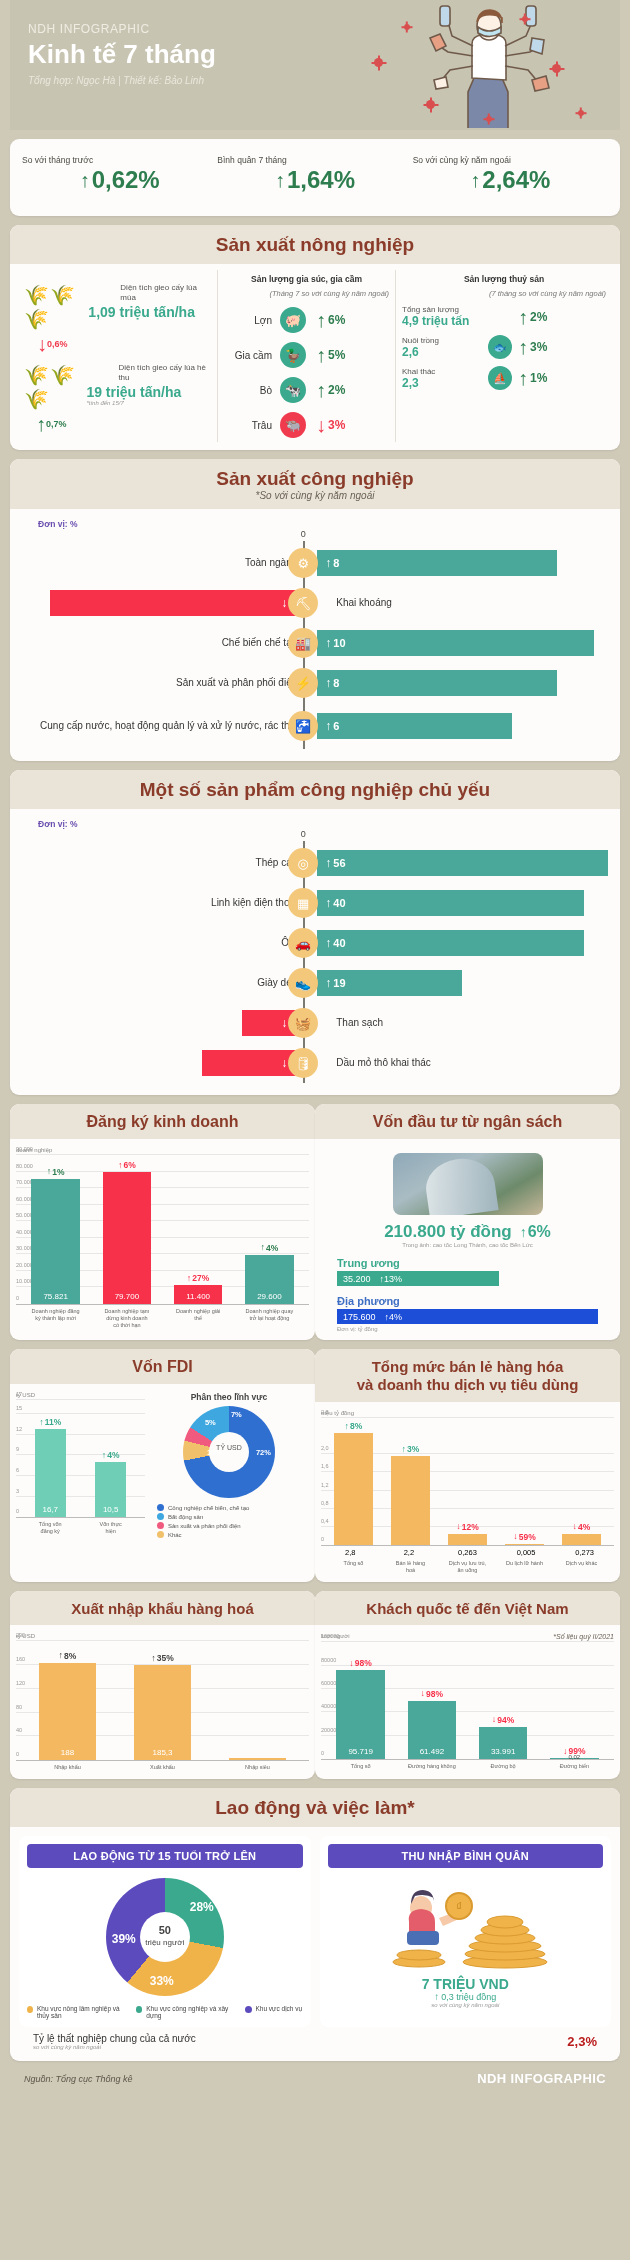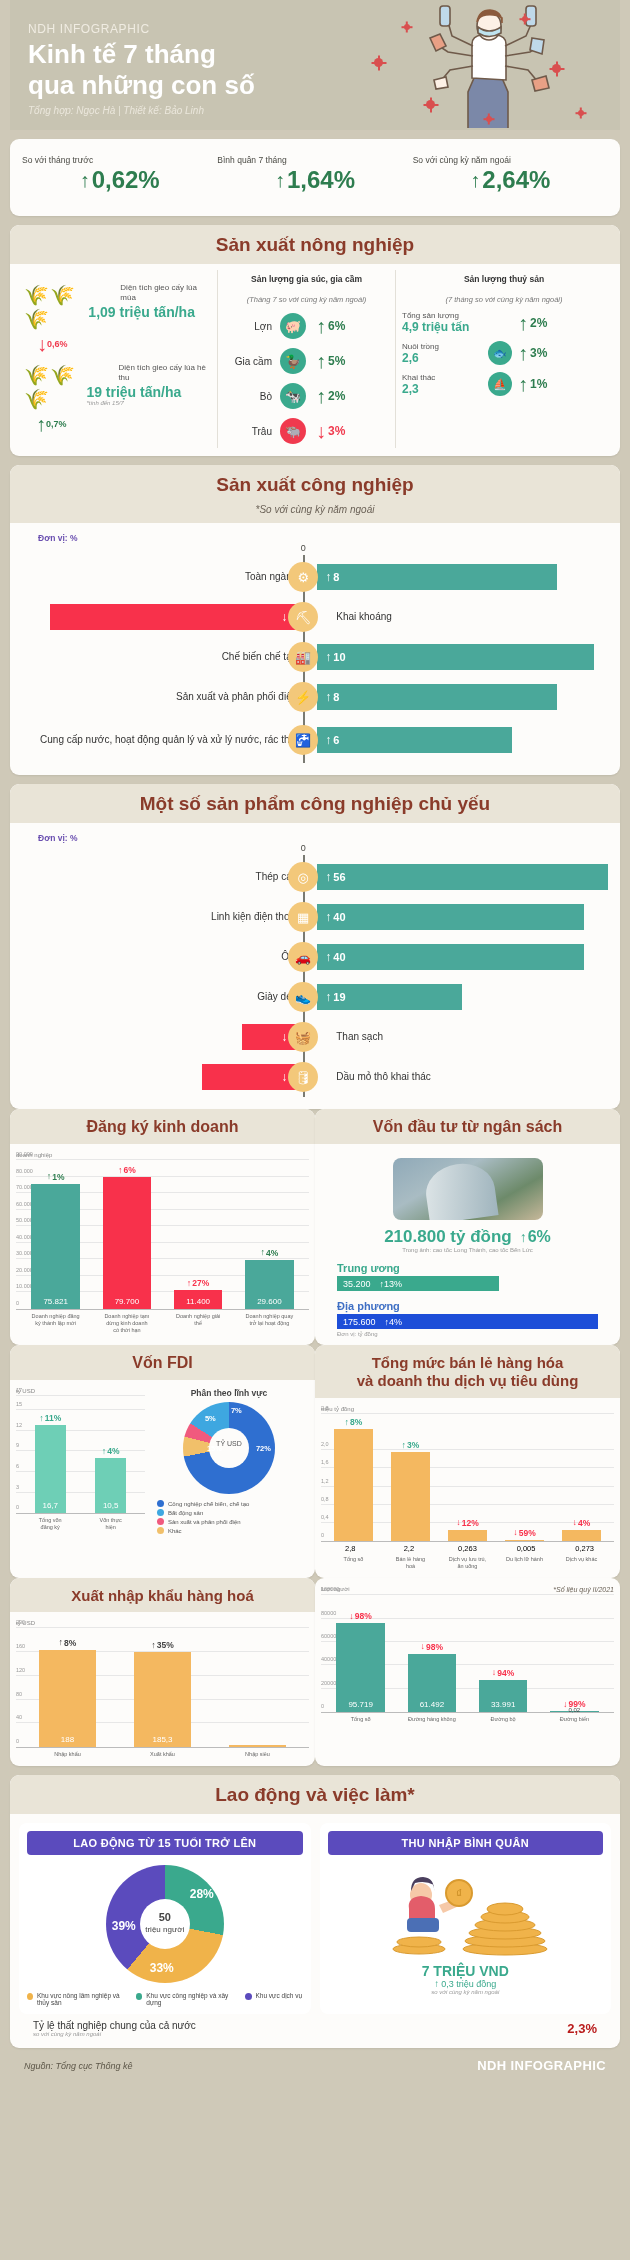--- a/index.html
+++ b/index.html
@@ -23,40 +23,40 @@
     background:#d94f4f;transform:translate(-50%,-50%);}
   .virus::after{transform:translate(-50%,-50%) rotate(90deg);}
   .virus.s{width:6px;height:6px;}
   .virus.s::before,.virus.s::after{width:11px;height:1.6px;}
 
   
   .card { background:#fdfcfa; border-radius:9px; margin-top:9px; overflow:hidden;
           box-shadow:0 1px 2px rgba(0,0,0,.08); }
   .card-head { background:#e9e4d7; padding:9px 0 8px; text-align:center; border-radius:9px 9px 0 0;}
   .card-title { color:#8a3b2a; font-size:19px; font-weight:bold; }
-  .card-sub { color:#6b6257; font-size:10px; font-style:italic; margin-top:8px; }
+  .card-sub { color:#6b6257; font-size:10px; font-style:italic; margin-top:0; }
   .card-body { padding:10px 12px 12px; }
 
   
   .cpi-row { display:flex; }
   .cpi-cell { flex:1; text-align:left; padding:6px 0 10px; }
   .cpi-label { font-size:8.5px; color:#4a4a44; }
   .cpi-val { font-size:24px; font-weight:bold; color:#2e7d4f; display:flex;
              align-items:center; justify-content:center; gap:2px; margin-top:1px;}
   .arr { font-size:20px; font-weight:bold; line-height:1; }
   .up { color:#2e7d4f; } .dn { color:#f03a4e; }
 
   
   .agri { display:flex; }
   .agri-col { padding:4px 6px; }
   .agri-c1 { width:200px; border-right:1px solid #e3e0d8; }
   .agri-c2 { width:178px; border-right:1px solid #e3e0d8; }
   .agri-c3 { flex:1; }
   .colhead { text-align:center; font-size:8.5px; font-weight:bold; color:#333; }
-  .colsub { text-align:center; font-size:7.5px; font-style:italic; color:#777; margin-top:11px; }
+  .colsub { text-align:right; font-size:7.5px; font-style:italic; color:#777; margin-top:5px; }
   .rice-row { display:flex; align-items:flex-start; gap:8px; margin-top:9px; }
   .wheat { display:flex; gap:2px; flex-direction:column; align-items:center; width:58px;}
   .wheat-ic { font-size:20px; color:#f1d08a; letter-spacing:1px; }
   .wheat-pct { font-size:9px; font-weight:bold; margin-top:1px; display:flex; align-items:center; }
   .rice-txt-l { font-size:8px; color:#555; line-height:1.25;padding-left:32px; }
   .rice-big { font-size:14px; color:#3aa98d; font-weight:bold; margin-top:1px; }
   .rice-note { font-size:6px; color:#999; font-style:italic; }
   .lv-row { display:flex; align-items:center; margin-top:9px; font-size:10px; color:#333; }
   .lv-name { width:56px; text-align:right; padding-right:8px; }
   .ic-circle { width:26px; height:26px; border-radius:50%; background:#3aa98d; color:#fff;
@@ -80,21 +80,21 @@
   .d-left { flex:0 0 auto; display:flex; justify-content:flex-end; align-items:center; }
   .d-lbl { font-size:10px; color:#333; text-align:right; line-height:1.2; padding-right:6px; }
   .d-lbl.rightside { text-align:left; padding-left:6px; padding-right:0; }
   .bar { height:26px; background:#4aa89a; display:flex; align-items:center; }
   .bar.neg { background:#f8314b; justify-content:flex-end; }
   .bar-val { color:#fff; font-size:11px; font-weight:bold; padding:0 8px; display:flex; align-items:center; gap:2px;}
   .node { width:30px; height:30px; border-radius:50%; background:#f3c87a; flex:0 0 30px;
           display:flex; align-items:center; justify-content:center; font-size:13px; color:#fff; z-index:2;}
 
   
-  .two { display:flex; }
+  .two { display:flex; margin-top:9px; }
   .two > .card { margin-top:0; flex:1; min-width:0; }
 
   
   .vchart { position:relative; }
   .vaxis-lbl { font-size:6px; color:#888; margin-bottom:2px; }
   .vplot { position:relative; height:150px; border-bottom:1px solid #bbb; display:flex;
            align-items:flex-end; justify-content:space-around; padding:0 4px; }
   .gl { position:absolute; left:0; right:0; height:1px; background:#e7e7e7; }
   .ytick { position:absolute; left:0; font-size:5.5px; color:#999; transform:translateY(-50%); }
   .vbar-wrap { position:relative; width:17%; display:flex; flex-direction:column;
@@ -176,21 +176,20 @@
 </style>
 </head>
 <body>
 
 <div class="page">
 
   <div class="header">
     <div class="kicker">NDH INFOGRAPHIC</div>
     <div class="htitle">
       <div>Kinh tế 7 tháng</div>
-      <div>qua những con số</div>
     </div>
     <div class="hcredit">Tổng hợp: Ngọc Hà | Thiết kế: Bảo Linh</div>
     <div class="hero">
       <div class="virus" style="left:18px;top:58px"></div>
       <div class="virus s" style="left:48px;top:24px"></div>
       <div class="virus" style="left:70px;top:100px"></div>
       <div class="virus s" style="left:166px;top:16px"></div>
       <div class="virus" style="left:196px;top:64px"></div>
       <div class="virus s" style="left:130px;top:116px"></div>
       <div class="virus s" style="left:222px;top:110px"></div>
@@ -842,20 +841,23 @@
         </div>
         <div class="vlabels">
           <div class="vlab" style="width:20%">Nhập khẩu</div>
           <div class="vlab" style="width:20%">Xuất khẩu</div>
           <div class="vlab" style="width:20%">Nhập siêu</div>
         </div>
       </div>
     </div>
 
     <div class="card">
+      <div class="card-head">
+        <div class="card-title" style="font-size:15px">Khách quốc tế đến Việt Nam</div>
+      </div>
       <div class="card-body" style="padding:8px 6px">
         <div class="vaxis-lbl">lượt người</div>
         <div class="card-sub" style="text-align:right;font-size:7px;margin:-8px 0 2px">*Số liệu quý II/2021</div>
         <div class="vplot" style="height:118px">
           <div class="gl" style="bottom:100%"></div>
             <div class="ytick" style="bottom:100%">100000</div>
           <div class="gl" style="bottom:80%"></div>
             <div class="ytick" style="bottom:80%">80000</div>
           <div class="gl" style="bottom:60%"></div>
             <div class="ytick" style="bottom:60%">60000</div>

